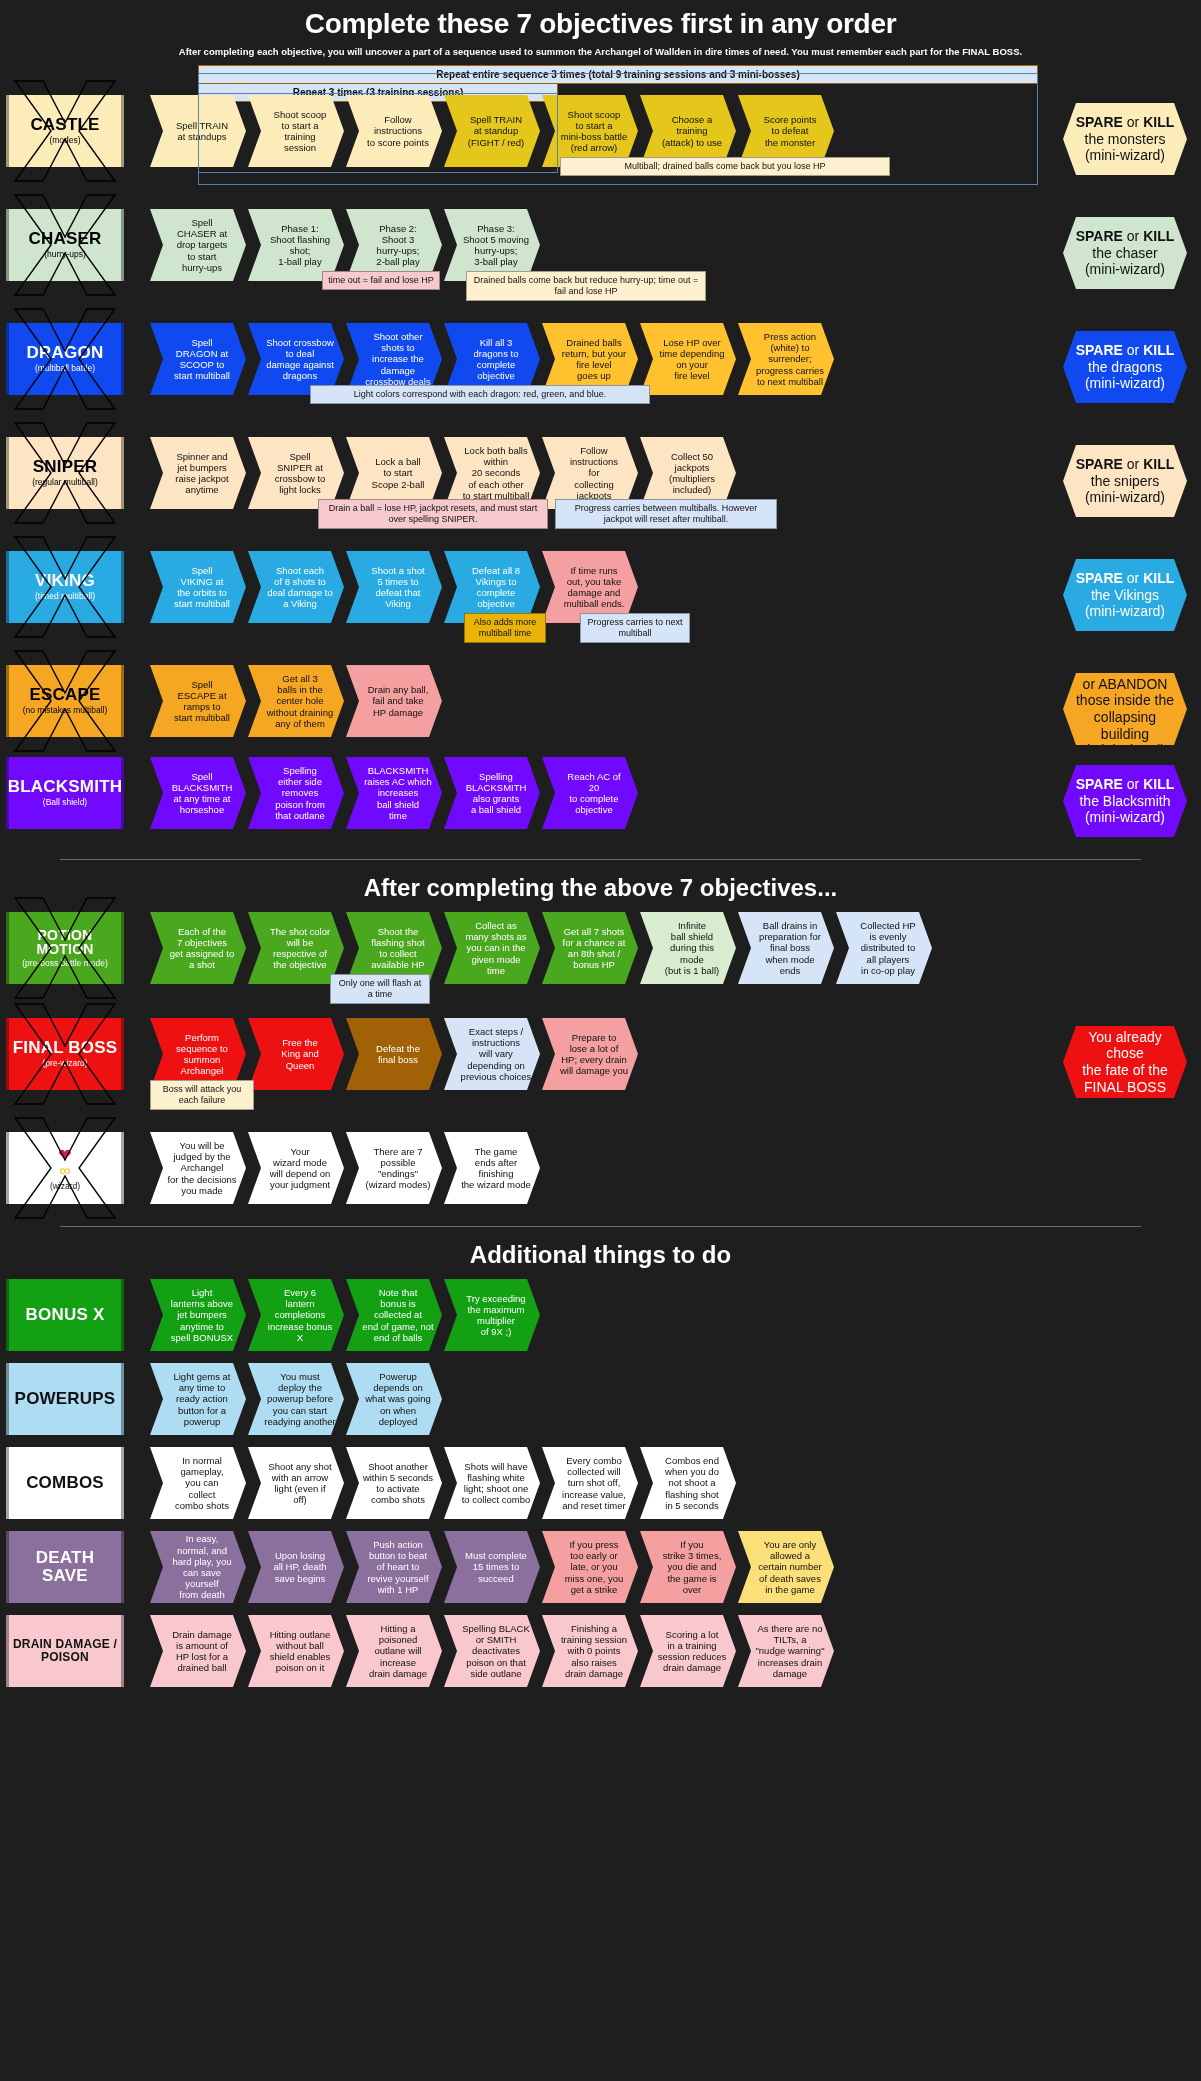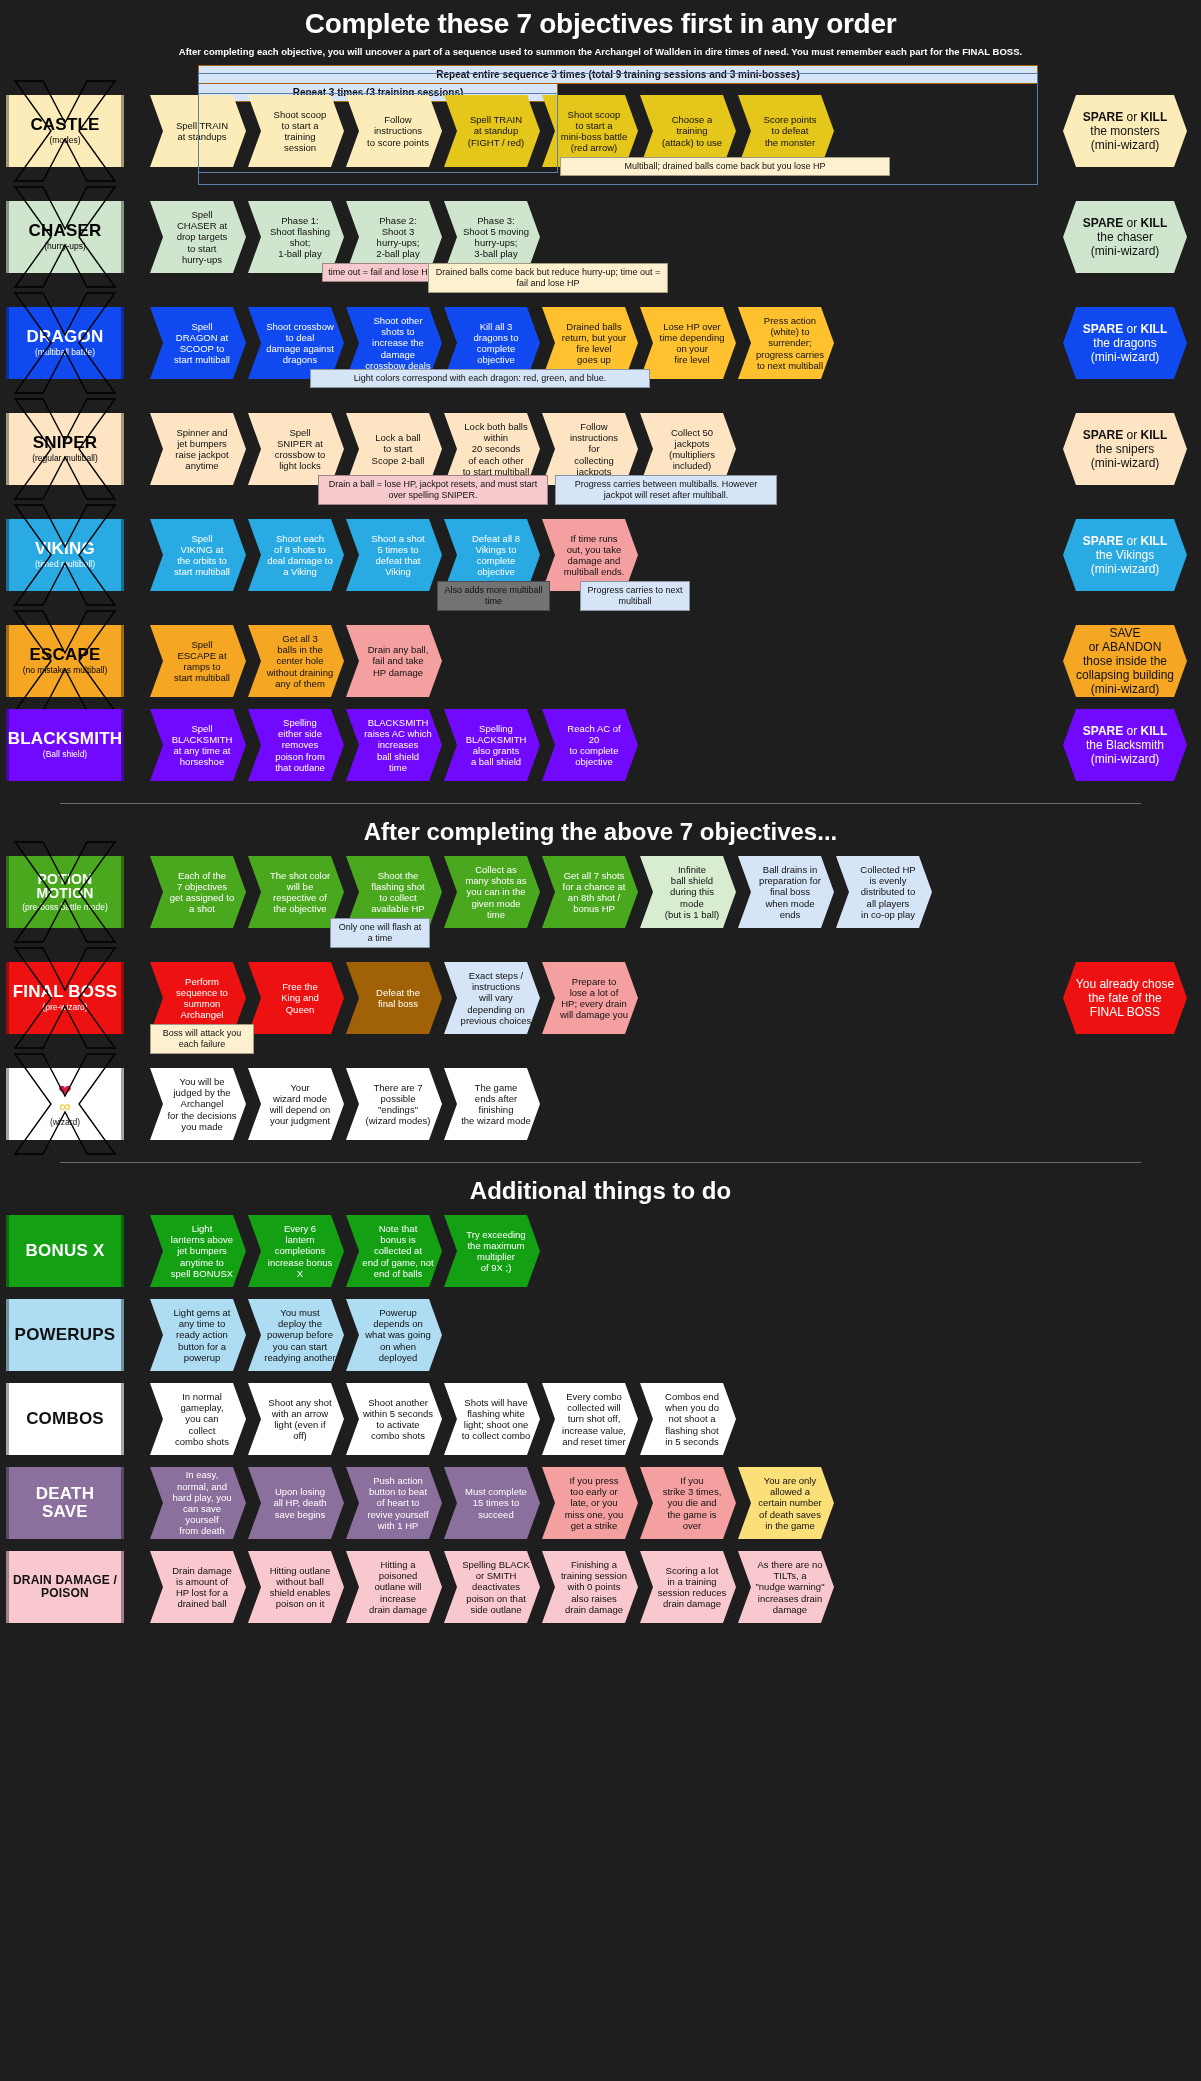--- a/index.html
+++ b/index.html
@@ -119,23 +119,24 @@
   }
 
   
   .hex {
     height: 72px;
     display: flex;
     align-items: center;
     justify-content: center;
     text-align: center;
     padding: 2px 6px;
-    font-size: 12px;
+    font-size: 14px;
     line-height: 1.18;
     clip-path: polygon(13px 0, calc(100% - 13px) 0, 100% 50%, calc(100% - 13px) 100%, 13px 100%, 0 50%);
+    margin-top: 8px;
   }
 
   
   .note {
     position: absolute;
     font-size: 9px;
     line-height: 1.2;
     text-align: center;
     padding: 3px 4px;
     color: #111;
@@ -244,21 +245,21 @@
             <div class="chev" style="background: rgb(207, 229, 205); color: rgb(17, 17, 17); width: 96px; min-width: 96px;">
               <span>Phase 3:<br>Shoot 5 moving<br>hurry-ups;<br>3-ball play</span>
             </div>
           </div>
           <div class="spacer"></div>
           <div class="hex" style="background: rgb(207, 229, 205); color: rgb(17, 17, 17); width: 124px; min-width: 124px; margin-right: 14px;">
             <span><b>SPARE</b> or <b>KILL</b><br>the chaser<br>(mini-wizard)</span>
           </div>
         </div>
         <div class="note" style="background: rgb(246, 201, 204); left: 322px; top: 62px; width: 118px;">time out = fail and lose HP</div>
-        <div class="note" style="background: rgb(253, 240, 207); left: 428px; top: 62px; width: 240px;">Drained balls come back but reduce hurry-up; time out = fail and lose HP</div>
+        <div class="note" style="background: rgb(253, 240, 207); left: 466px; top: 62px; width: 240px;">Drained balls come back but reduce hurry-up; time out = fail and lose HP</div>
       </div>
       <div class="row-wrap" style="position: relative; padding-bottom: 34px;">
         <div class="row">
           <div class="label-box" style="background: rgb(16, 73, 240); color: rgb(255, 255, 255);">
             <div class="lb-title">DRAGON</div>
             <div class="lb-sub">(multiball battle)</div>
             <div class="xmark">
               <svg width="112" height="108" viewBox="0 0 112 108">
                 <path d="M6 4 L34 4 L56 46 L78 4 L106 4 L70 54 L106 104 L78 104 L56 62 L34 104 L6 104 L42 54 Z" fill="none" stroke="#000" stroke-width="1.4"></path>
               </svg>
@@ -359,21 +360,21 @@
             </div>
             <div class="chev" style="background: rgb(244, 160, 160); color: rgb(17, 17, 17); width: 96px; min-width: 96px;">
               <span>If time runs<br>out, you take<br>damage and<br>multiball ends.</span>
             </div>
           </div>
           <div class="spacer"></div>
           <div class="hex" style="background: rgb(42, 170, 226); color: rgb(255, 255, 255); width: 124px; min-width: 124px; margin-right: 14px;">
             <span><b>SPARE</b> or <b>KILL</b><br>the Vikings<br>(mini-wizard)</span>
           </div>
         </div>
-        <div class="note" style="background: #737373; left: 437px; top: 62px; width: 113px;">Also adds more multiball time</div>
+        <div class="note" style="background: #eab308; left: 464px; top: 62px; width: 82px;">Also adds more multiball time</div>
         <div class="note" style="background: rgb(214, 228, 247); left: 580px; top: 62px; width: 110px;">Progress carries to next multiball</div>
       </div>
       <div class="row-wrap" style="position: relative; padding-bottom: 12px;">
         <div class="row">
           <div class="label-box" style="background: rgb(245, 166, 35); color: rgb(0, 0, 0);">
             <div class="lb-title">ESCAPE</div>
             <div class="lb-sub">(no mistakes multiball)</div>
             <div class="xmark">
               <svg width="112" height="108" viewBox="0 0 112 108">
                 <path d="M6 4 L34 4 L56 46 L78 4 L106 4 L70 54 L106 104 L78 104 L56 62 L34 104 L6 104 L42 54 Z" fill="none" stroke="#000" stroke-width="1.4"></path>

